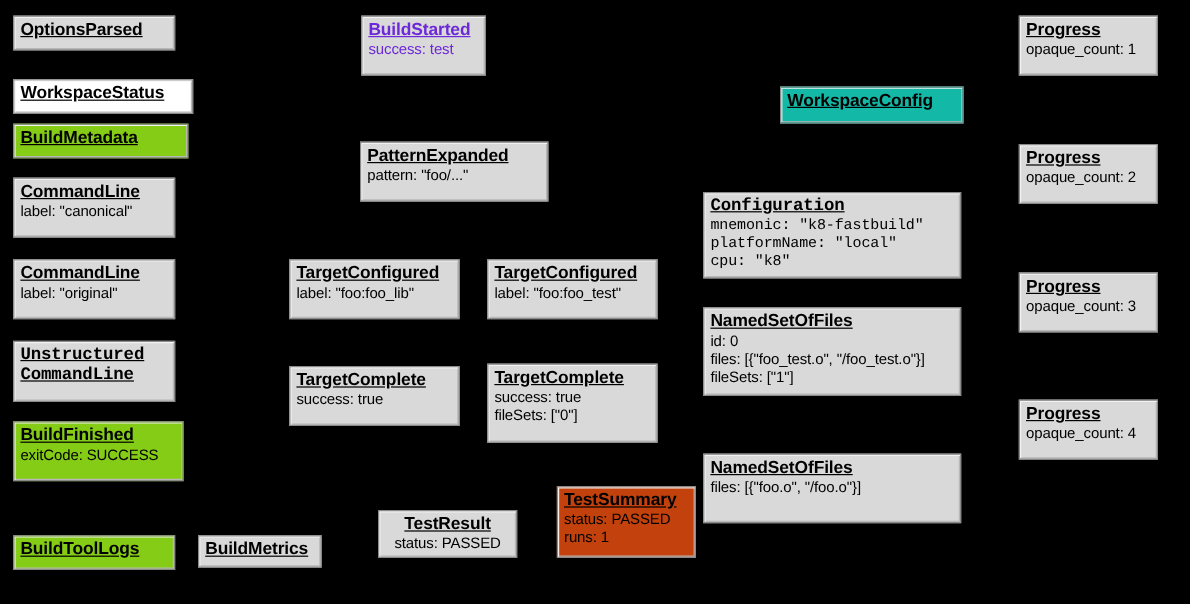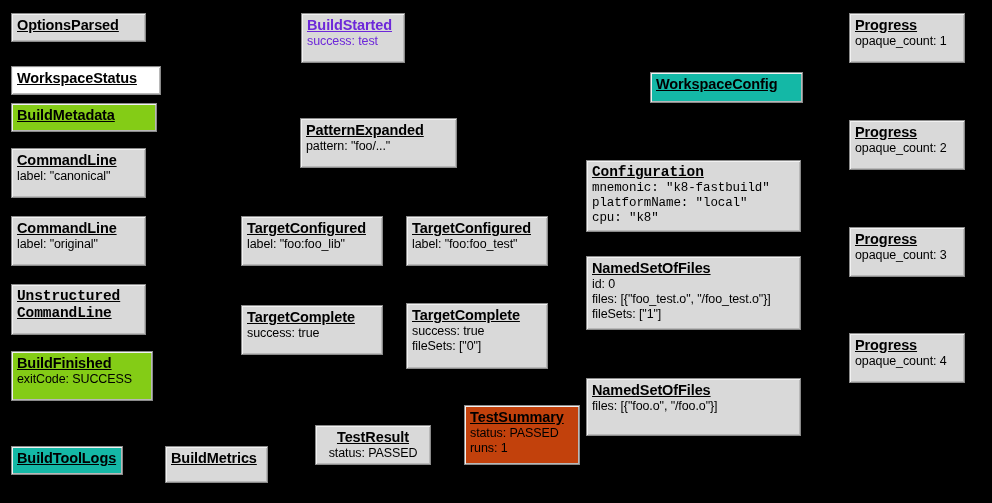--- a/index.html
+++ b/index.html
@@ -78,24 +78,24 @@
     </div>
     <div class="node" style="left: 11px; top: 284px; width: 135px; height: 51px; background: rgb(217, 217, 217); border-color: rgb(138, 138, 138); color: rgb(0, 0, 0);">
       <span class="title wrap">Unstructured CommandLine</span>
     </div>
     <div class="node" style="left: 11px; top: 351px; width: 142px; height: 50px; background: #84cc16; border-color: rgb(138, 138, 138); color: rgb(0, 0, 0);">
       <span class="title">BuildFinished</span>
       <span class="props">
         <span class="prop">exitCode: SUCCESS</span>
       </span>
     </div>
-    <div class="node" style="left: 11px; top: 446px; width: 112px; height: 29px; background: #14b8a6; border-color: rgb(138, 138, 138); color: rgb(0, 0, 0);">
+    <div class="node" style="left: 11px; top: 446px; width: 135px; height: 29px; background: #84cc16; border-color: rgb(138, 138, 138); color: rgb(0, 0, 0);">
       <span class="title">BuildToolLogs</span>
     </div>
-    <div class="node" style="left: 165px; top: 446px; width: 103px; height: 37px; background: rgb(217, 217, 217); border-color: rgb(138, 138, 138); color: rgb(0, 0, 0);">
+    <div class="node" style="left: 165px; top: 446px; width: 103px; height: 27px; background: rgb(217, 217, 217); border-color: rgb(138, 138, 138); color: rgb(0, 0, 0);">
       <span class="title">BuildMetrics</span>
     </div>
     <div class="node" style="left: 301px; top: 13px; width: 104px; height: 50px; background: rgb(217, 217, 217); border-color: rgb(138, 138, 138); color: #6d28d9;">
       <span class="title">BuildStarted</span>
       <span class="props">
         <span class="prop">success: test</span>
       </span>
     </div>
     <div class="node" style="left: 300px; top: 118px; width: 157px; height: 50px; background: rgb(217, 217, 217); border-color: rgb(138, 138, 138); color: rgb(0, 0, 0);">
       <span class="title">PatternExpanded</span>

